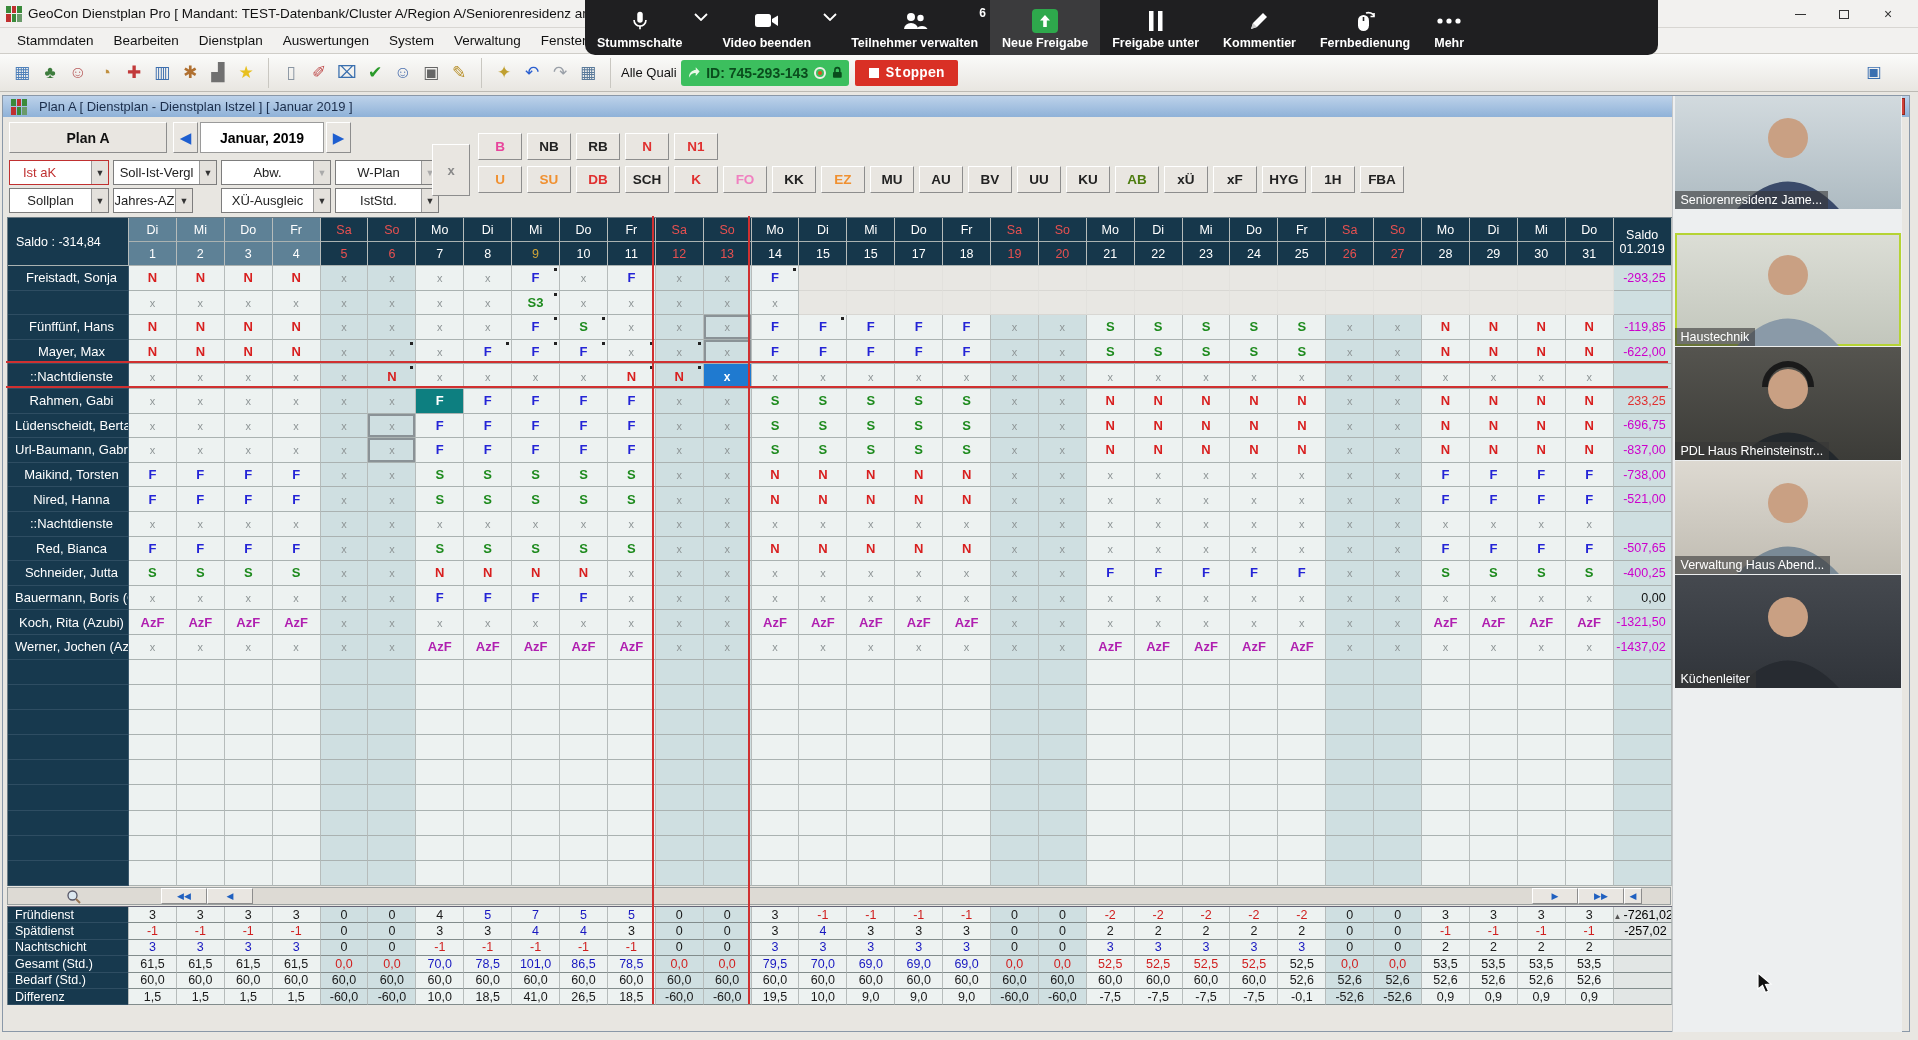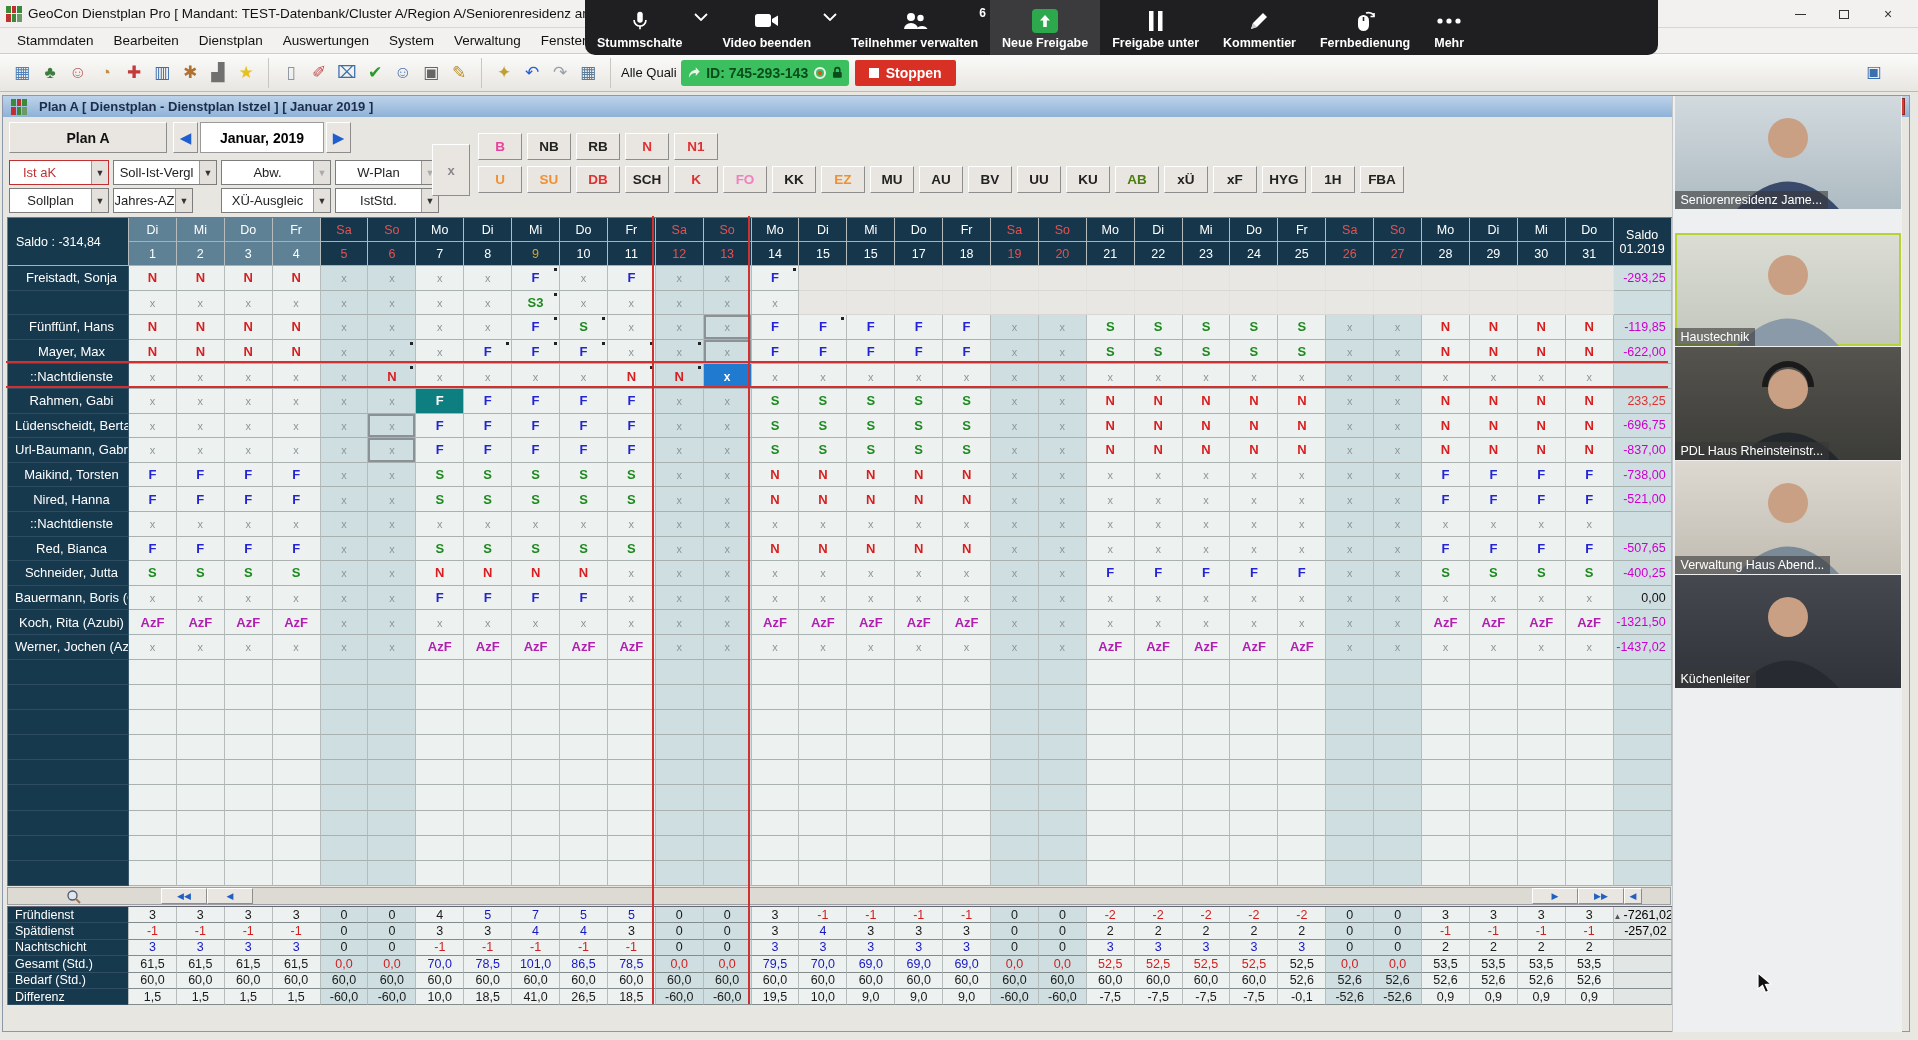--- a/index.html
+++ b/index.html
@@ -18,38 +18,38 @@
   .menubar { position:absolute; left:0; top:28px; width:1918px; height:26px; background:#f2f1ef; display:flex; align-items:center; gap:2px; padding-left:8px; border-bottom:1px solid #cfcdc8; }
   .menu-item { padding:3px 9px; font-size:13.5px; color:#111; }
   .toolbar { position:absolute; left:0; top:54px; width:1918px; height:38px; background:linear-gradient(#fbfbfa,#e8e6e1); border-bottom:1px solid #bcbab4; display:flex; align-items:center; }
   .tool-group { display:flex; align-items:center; padding:0 8px; height:30px; border-right:1px solid #c9c7c1; }
   .tool-ic { width:28px; height:26px; display:flex; align-items:center; justify-content:center; font-size:17px; }
   .alle-quali { margin-left:10px; font-size:13px; color:#111; white-space:nowrap; }
   .id-bar { margin-left:4px; width:168px; height:26px; background:#3cbf5e; border-radius:3px; display:flex; align-items:center; padding:0 6px; gap:6px; }
   .id-text { color:#0a4d1d; font-weight:bold; font-size:14px; flex:1; text-align:center; white-space:nowrap; }
   .rec-icon { width:12px; height:12px; border:2px solid #f0f0e8; border-radius:50%; position:relative; }
   .rec-icon::after{ content:""; position:absolute; left:2px; top:2px; width:4px; height:4px; background:#e05020; border-radius:50%; }
-  .stop-btn { margin-left:6px; height:26px; background:#d93025; color:#fff; font-weight:bold; font-size:14px; display:flex; align-items:center; gap:7px; padding:0 14px; border-radius:2px; }
+  .stop-btn { margin-left:6px; height:26px; background:#d93025; color:#fff; font-weight:bold; font-size:14px; display:flex; align-items:center; gap:7px; padding:0 14px; border-radius:2px;font-family:Liberation Mono, monospace; }
   .stop-square { width:10px; height:10px; background:#fff; }
   .tb-right-icon { position:absolute; right:30px; top:4px; width:28px; height:26px; display:flex; align-items:center; justify-content:center; font-size:16px; color:#3a6fb0; }
 
   
   .zoombar { position:absolute; left:585px; top:0; width:1073px; height:55px; background:#1f1f21; border-radius:0 0 10px 10px; display:flex; align-items:stretch; z-index:60; color:#fff; }
   .zitem { display:flex; flex-direction:column; align-items:center; justify-content:flex-end; padding:5px 12px 5px; gap:3px; position:relative; }
   .zitem.active { background:#3b3b3d; }
   .zitem .zic { height:24px; display:flex; align-items:center; justify-content:center; }
   .zitem .zlabel { font-size:12.5px; font-weight:bold; white-space:nowrap; }
   .zchev { display:flex; align-items:center; padding:0 2px 22px 0; }
   .zbadge { position:absolute; top:6px; right:4px; font-size:12px; font-weight:bold; }
   .share-box { width:26px; height:24px; background:#2ea84c; border-radius:4px; display:flex; align-items:center; justify-content:center; }
 
   
   .plan-window { position:absolute; left:2px; top:95px; width:1908px; height:937px; background:#e8e6e1; border:1px solid #8a98a8; }
   .plan-titlebar { position:absolute; left:0; top:0; width:100%; height:21px; background:linear-gradient(#bdd2ea,#8fb2d8); display:flex; align-items:center; padding-left:8px; }
-  .plan-title-text { font-size:13px; font-weight:bold; color:#1b2d4a; margin-left:28px; }
+  .plan-title-text { font-size:13px; font-weight:normal; color:#1b2d4a; margin-left:28px; }
   .plan-close { position:absolute; right:4px; top:2px; width:20px; height:17px; background:#d04038; color:#fff; font-size:12px; display:flex; align-items:center; justify-content:center; border:1px solid #902820; }
   .btn3d { background:#e9e6e1; border:1px solid; border-color:#ffffff #8d8d8d #8d8d8d #ffffff; display:flex; align-items:center; justify-content:center; }
   .plan-a-btn { position:absolute; left:6px; top:26px; width:158px; height:31px; font-weight:bold; font-size:14px; color:#111; }
   .nav-arrow { position:absolute; top:26px; width:25px; height:31px; color:#1e5ed0; font-weight:bold; font-size:15px; }
   .month-btn { position:absolute; left:197px; top:26px; width:124px; height:31px; font-weight:bold; font-size:14px; background:#fff; border:1px solid #9a9a9a; display:flex; align-items:center; justify-content:center; }
   .dd { position:absolute; height:25px; background:#fff; border:1px solid #7d7d7d; display:flex; align-items:center; font-size:13px; color:#222; }
   .dd .dd-label { flex:1; text-align:center; white-space:nowrap; overflow:hidden; }
   .dd .dd-arrow { width:17px; height:100%; background:#e4e1dc; border-left:1px solid #9a9a9a; display:flex; align-items:center; justify-content:center; font-size:9px; color:#333; }
   .dd.red { border:1px solid #c03030; color:#c03030; }
   .dd.dim .dd-arrow { color:#aaa; }

